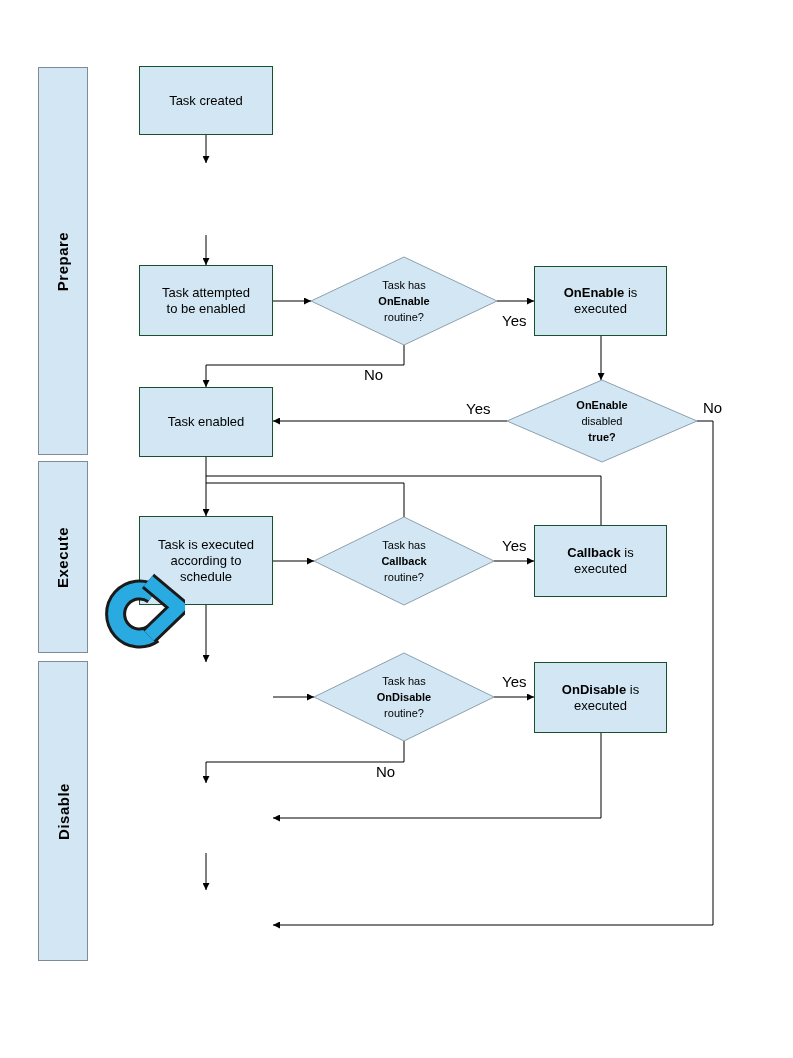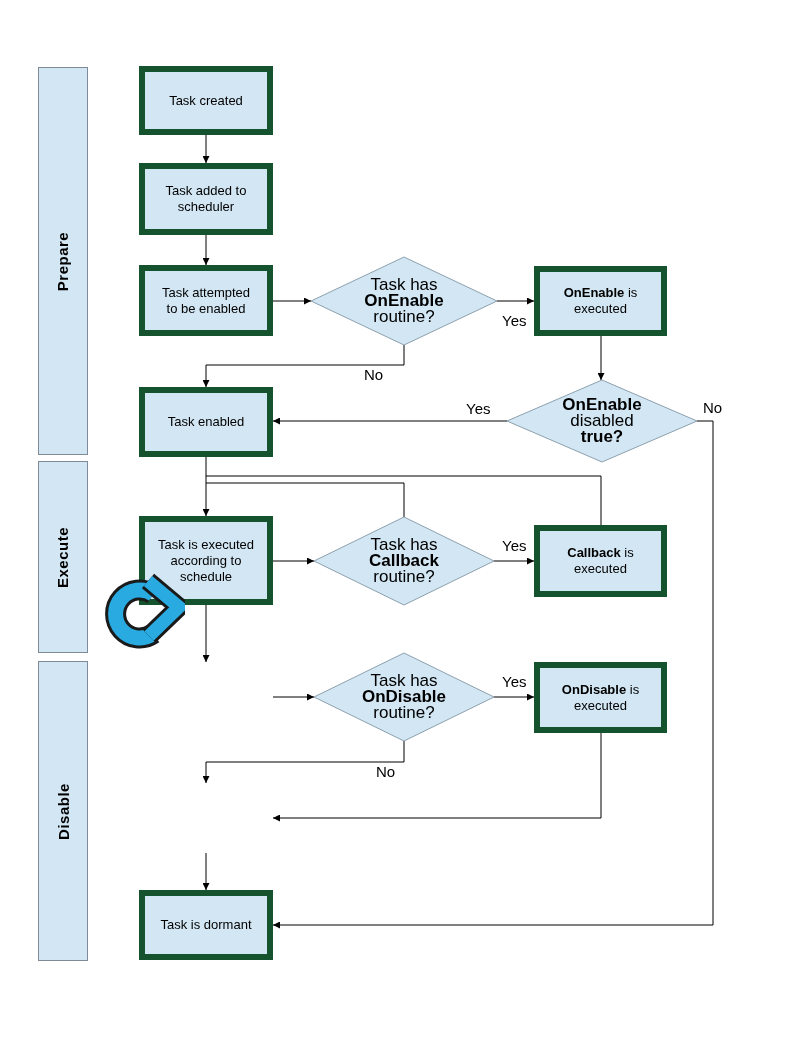--- a/index.html
+++ b/index.html
@@ -4,27 +4,27 @@
 <style>
   html,body{margin:0;padding:0;background:#ffffff;}
   .canvas{
     position:relative;width:793px;height:1058px;background:#ffffff;
     font-family:"Liberation Sans",sans-serif;color:#000;overflow:hidden;
   }
   svg.wires{position:absolute;left:0;top:0;z-index:1;}
   .wire{fill:none;stroke:#000000;stroke-width:1;}
   .diamond{fill:#d2e6f3;stroke:#8ca0ae;stroke-width:1;}
   .node{
-    position:absolute;box-sizing:border-box;background:#d2e6f3;border:6px solid #14532d;
+    position:absolute;box-sizing:border-box;background:#d2e6f3;border:1px solid #14532d;
     display:flex;flex-direction:column;align-items:center;justify-content:center;
     text-align:center;font-size:13px;line-height:16px;z-index:2;
   }
   .dtext{
     position:absolute;display:flex;flex-direction:column;align-items:center;justify-content:center;
-    text-align:center;font-size:17px;line-height:16px;z-index:2;pointer-events:none;
+    text-align:center;font-size:11px;line-height:16px;z-index:2;pointer-events:none;
   }
   .ln{white-space:pre;}
   .b{font-weight:bold;}
   .elabel{position:absolute;font-size:15px;line-height:14px;z-index:2;}
   .lane{
     position:absolute;box-sizing:border-box;background:#d2e6f3;border:1px solid #7f8b96;
     display:flex;align-items:center;justify-content:center;z-index:2;
   }
   .lane-label{
     transform:rotate(-90deg);font-weight:bold;font-size:15px;white-space:nowrap;letter-spacing:.5px;
@@ -76,45 +76,38 @@
     <span class="lane-label">Execute</span>
   </div>
   <div class="lane" style="left:38px;top:661px;width:50px;height:300px">
     <span class="lane-label">Disable</span>
   </div>
 
   <div class="node" style="left:139px;top:66px;width:134px;height:69px">
     <div class="ln">Task created</div>
   </div>
 
-  <div class="node" style="left:139px;top:163px;width:134px;height:72px">
-    <div class="ln">Task added to</div>
-    <div class="ln">scheduler</div>
-  </div>
 
   <div class="node" style="left:139px;top:265px;width:134px;height:71px">
     <div class="ln">Task attempted</div>
     <div class="ln">to be enabled</div>
   </div>
 
   <div class="node" style="left:139px;top:387px;width:134px;height:70px">
     <div class="ln">Task enabled</div>
   </div>
 
   <div class="node" style="left:139px;top:516px;width:134px;height:89px">
     <div class="ln">Task is executed</div>
     <div class="ln">according to</div>
     <div class="ln">schedule</div>
   </div>
 
 
 
-  <div class="node" style="left:139px;top:890px;width:134px;height:70px">
-    <div class="ln">Task is dormant</div>
-  </div>
 
   <div class="node" style="left:534px;top:266px;width:133px;height:70px">
     <div class="ln"><span class="b">OnEnable</span><span> is</span></div>
     <div class="ln">executed</div>
   </div>
 
   <div class="node" style="left:534px;top:525px;width:133px;height:72px">
     <div class="ln"><span class="b">Callback</span><span> is</span></div>
     <div class="ln">executed</div>
   </div>

